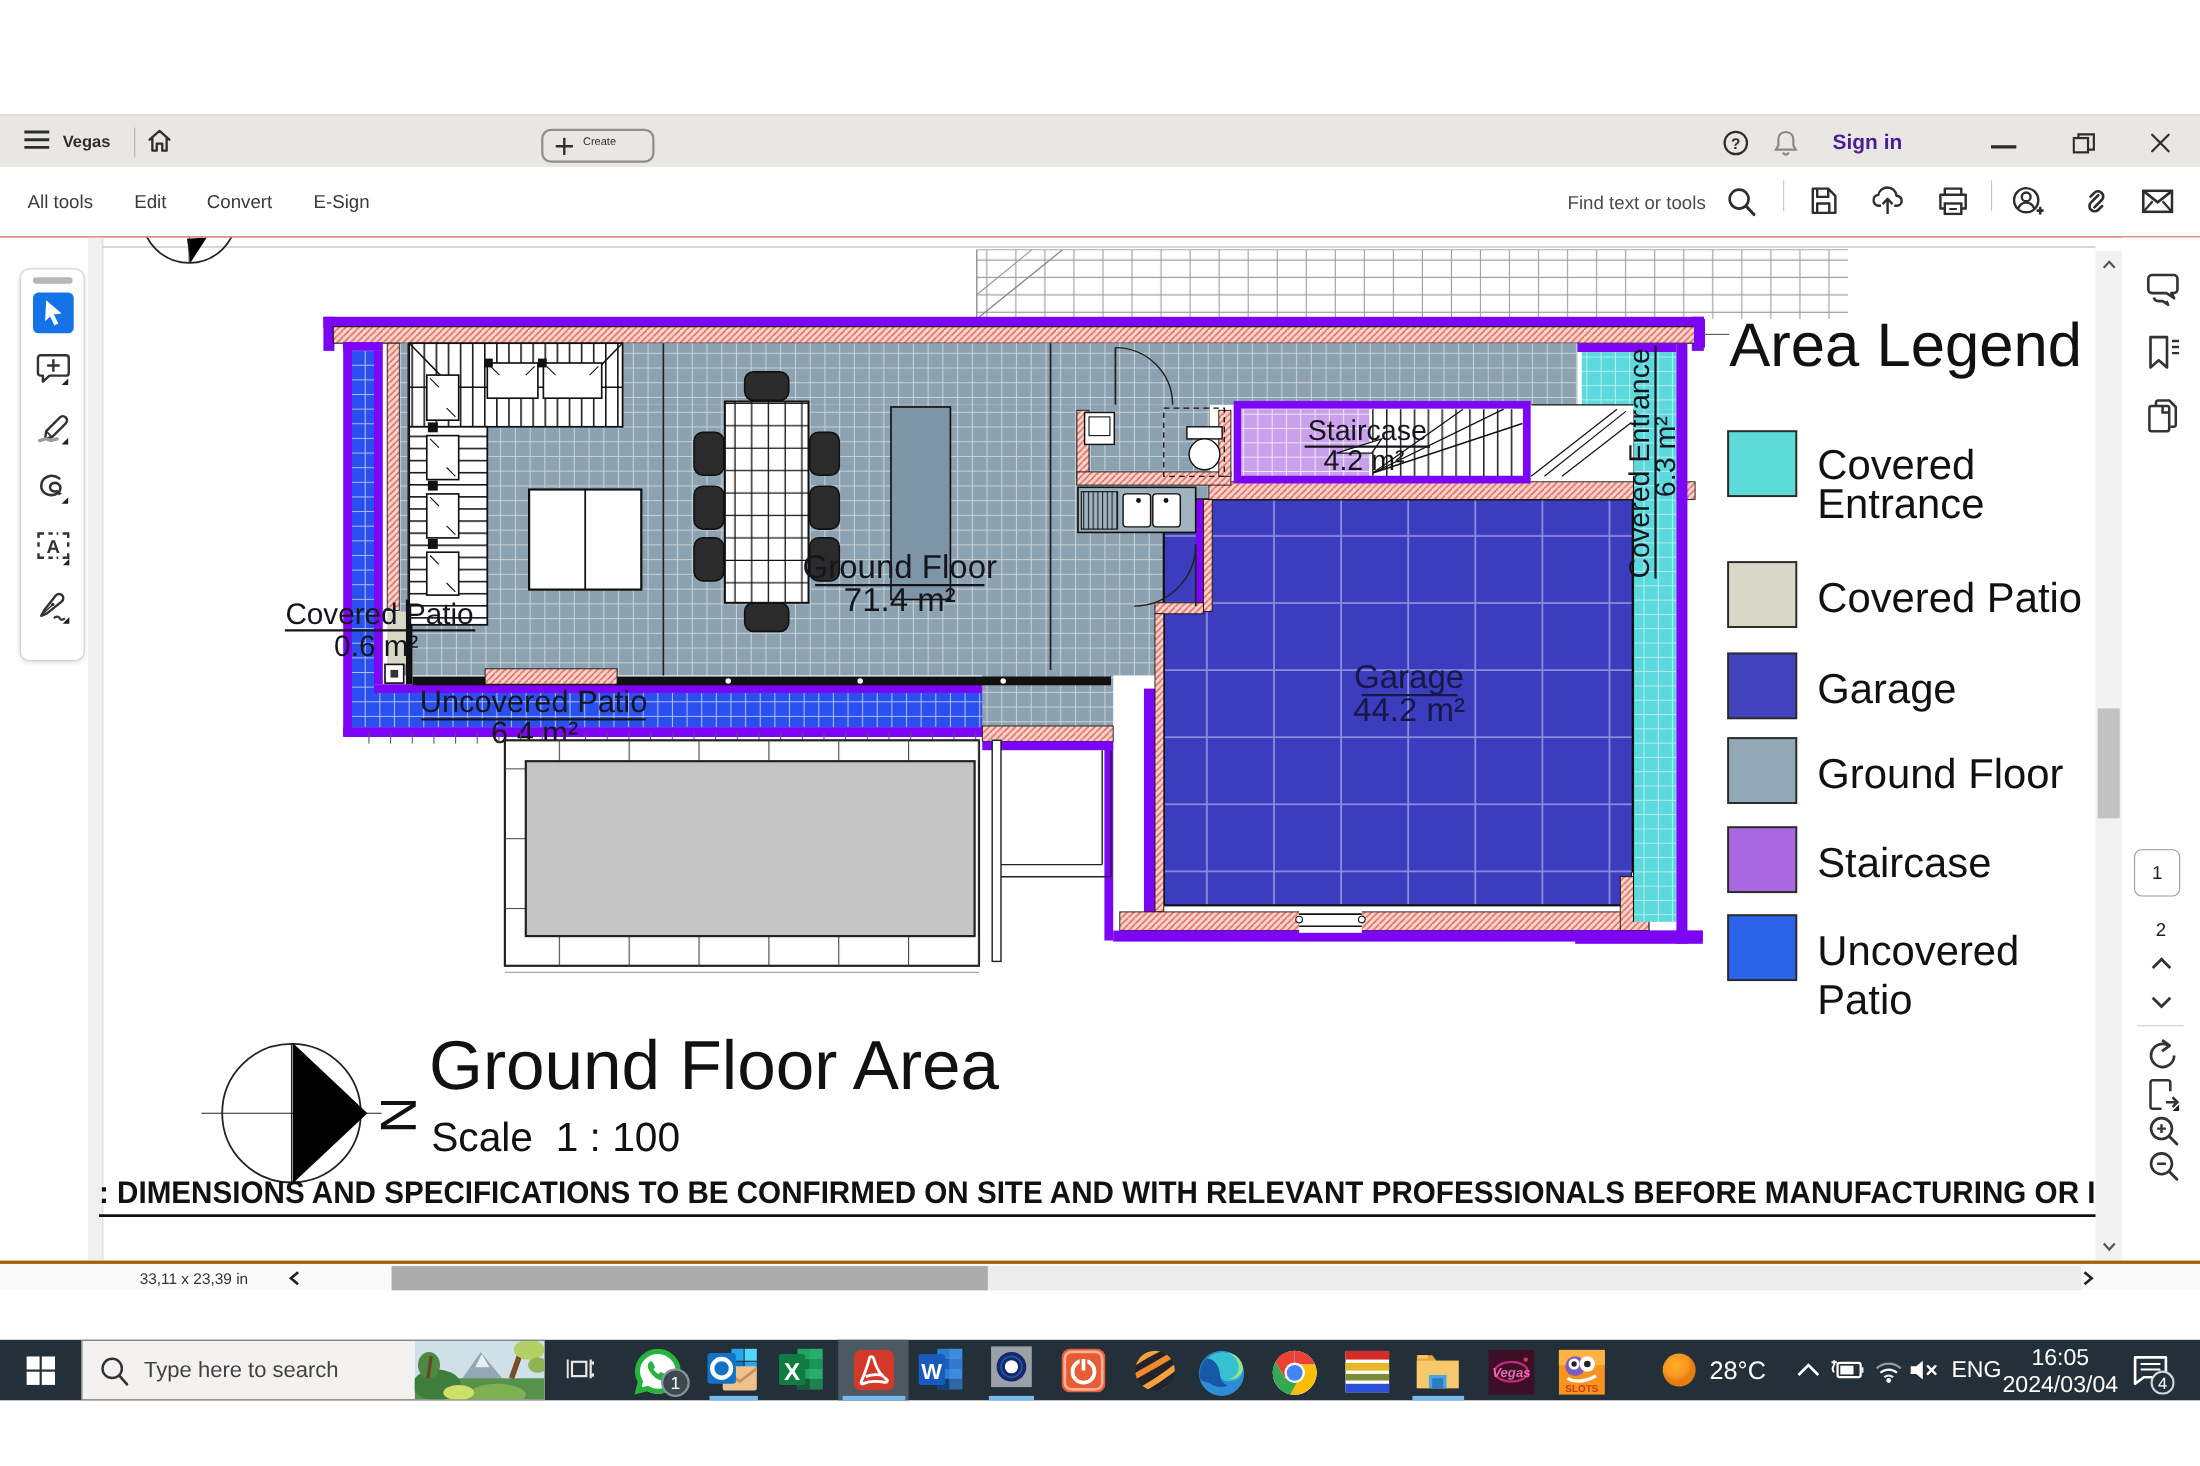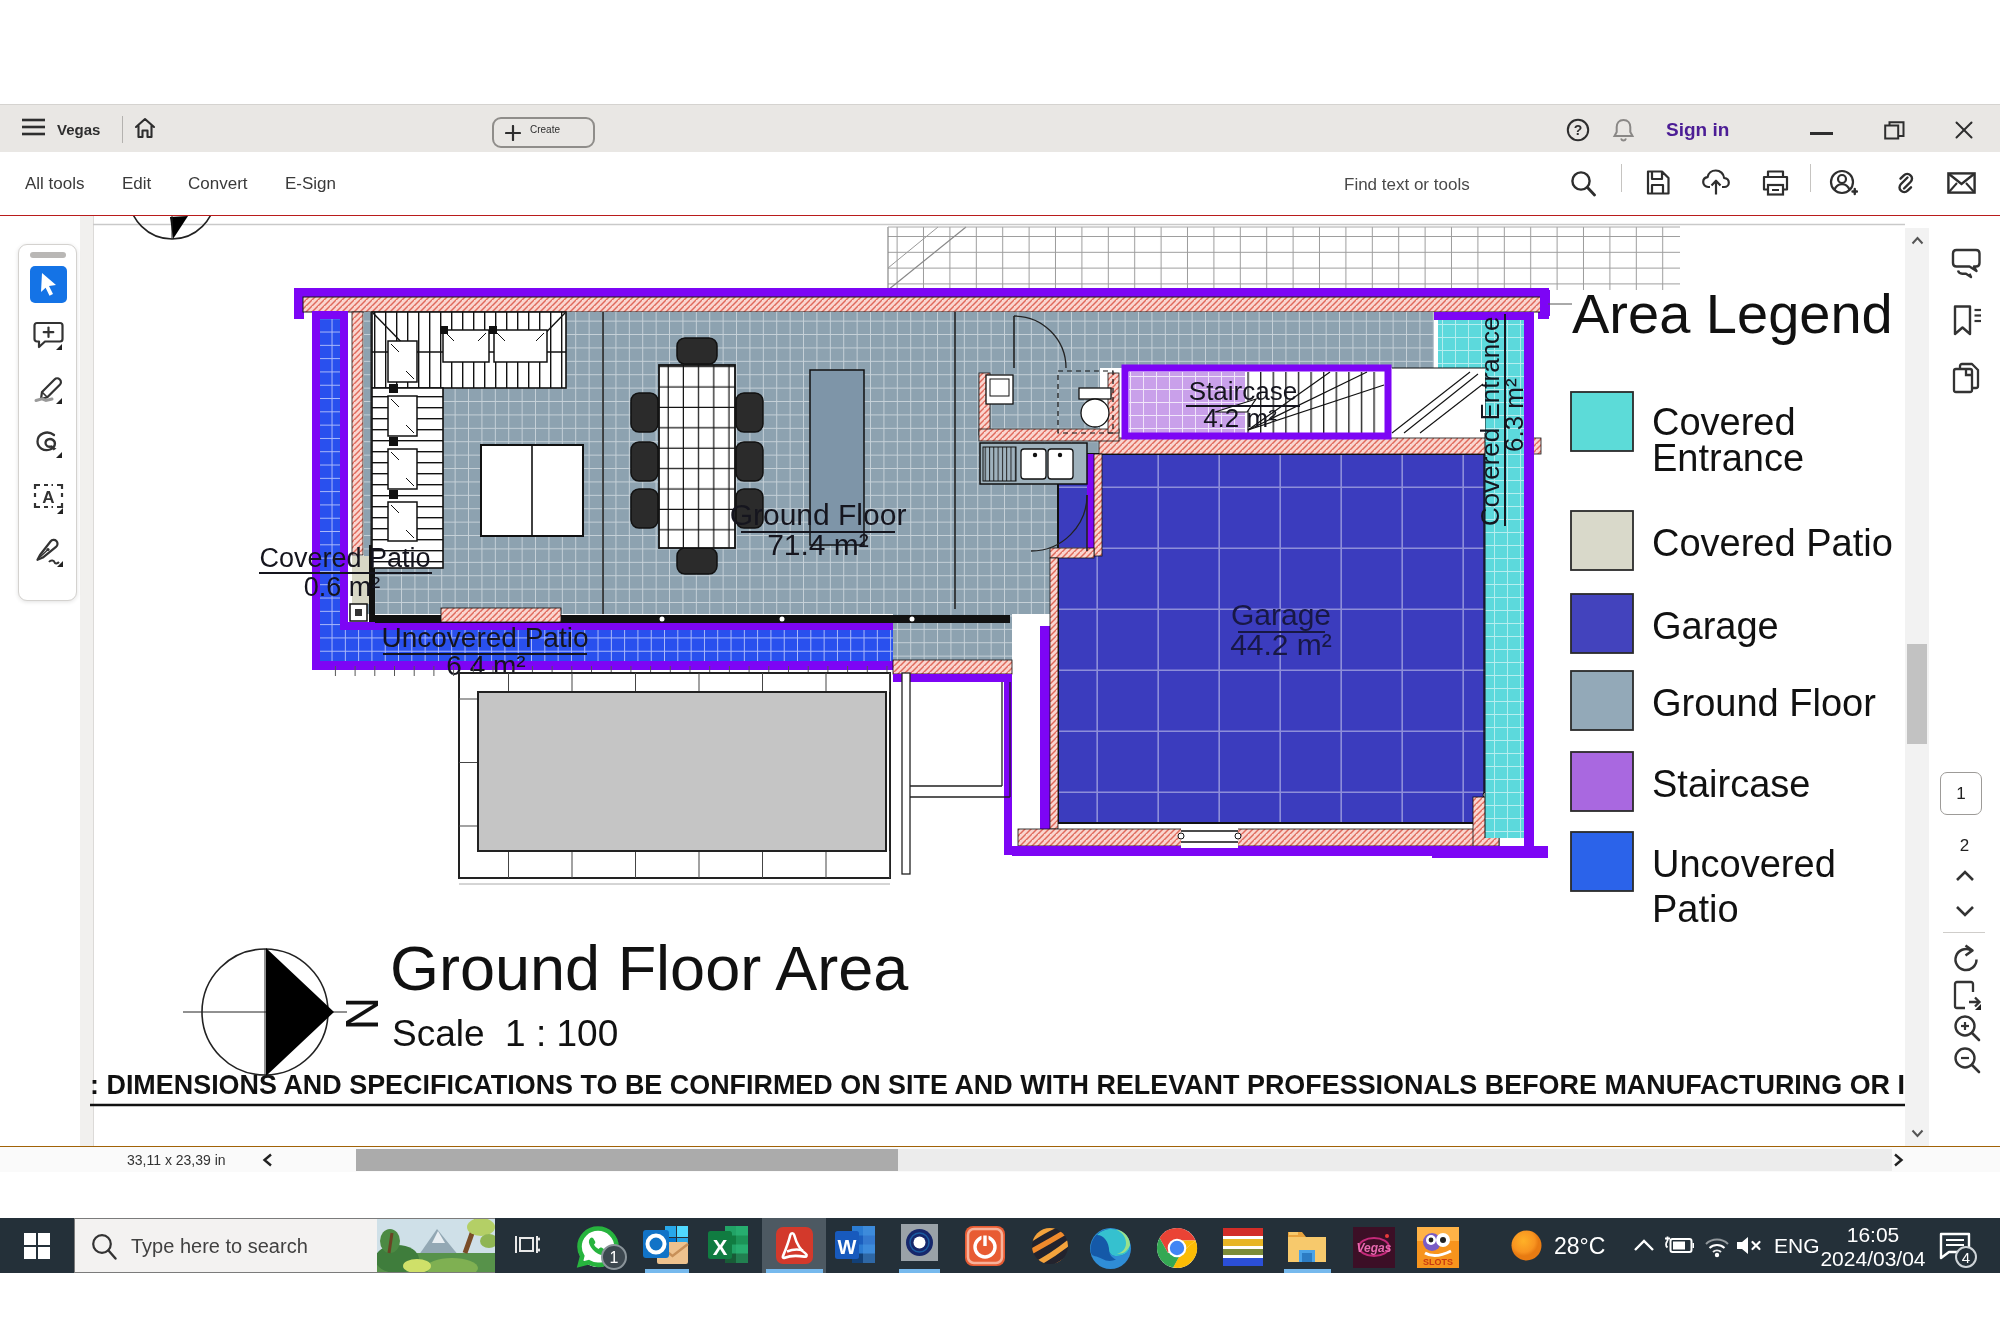--- a/index.html
+++ b/index.html
@@ -12,36 +12,36 @@
   .tb-ic { position:absolute; }
   #menu-label { position:absolute; left:57px; top:16px; font-size:15px; font-weight:700; color:#2e2e2e; }
   #tab-active { position:absolute; left:176px; top:5px; width:307px; height:43px; background:#fff; border-radius:8px 8px 0 0; }
   #tab-title { position:absolute; left:51px; top:12px; font-size:16px; color:#232323; width:215px; white-space:nowrap; overflow:hidden; }
   #create-btn { position:absolute; left:492px; top:12px; width:103px; height:31px; border:2px solid #8f8d8a; border-radius:9px; }
   #create-btn span { position:absolute; left:36px; top:5px; font-size:10px; color:#2e2e2e; }
   #signin { position:absolute; left:1666px; top:14px; font-size:19px; font-weight:700; color:#4c1d95; }
   
   #toolrow { position:absolute; left:0; top:152px; width:2000px; height:64px; background:#ffffff; border-bottom:1px solid #b91c1c; }
   .mtxt { position:absolute; top:22px; font-size:17px; color:#3a3a3a; }
-  #findtxt { position:absolute; left:1344px; top:23px; font-size:17px; color:#4a4a4a; }
+  #findtxt { position:absolute; left:1425px; top:23px; font-size:17px; color:#4a4a4a; }
   .vsep { position:absolute; top:12px; width:1px; height:28px; background:#c6c4c1; }
   
   #docarea { position:absolute; left:0; top:216px; width:2000px; height:930px; background:#fff; }
   
   #lpanel { position:absolute; left:18px; top:28px; width:59px; height:357px; background:#fff; border:1px solid #d4d2cf; border-radius:9px; box-shadow:0 1px 4px rgba(0,0,0,0.12); }
   #lpanel .handle { position:absolute; left:11px; top:7px; width:36px; height:6px; background:#b9b7b5; border-radius:3px; }
   #lpanel .sel { position:absolute; left:11px; top:21px; width:37px; height:37px; background:#1473e6; border-radius:5px; }
   .lic { position:absolute; left:13px; }
   
   #rrail { position:absolute; left:1929px; top:0; width:71px; height:930px; background:#fff; }
   #vsb { position:absolute; left:1905px; top:12px; width:24px; height:918px; background:#f2f2f2; }
   #vsb .thumb { position:absolute; left:2px; top:416px; width:20px; height:100px; background:#c2c2c2; }
   #pagebox { position:absolute; left:11px; top:556px; width:42px; height:43px; border:1px solid #9d9b98; border-radius:7px; background:#fff; font-size:17px; color:#222; text-align:center; line-height:41px; }
   
-  #statusrow { position:absolute; left:0; top:1146px; width:2000px; height:26px; background:#fafafa; border-top:1px solid #a16207;text-decoration:underline; }
+  #statusrow { position:absolute; left:0; top:1146px; width:2000px; height:26px; background:#fafafa; border-top:3px solid #a16207;text-decoration:underline; }
   #statusrow .dim { position:absolute; left:127px; top:5px; font-size:14px; color:#333; }
   #hsb { position:absolute; left:356px; top:2px; width:1536px; height:22px; background:#ececec; }
   #hsb .thumb { position:absolute; left:0; top:0; width:542px; height:22px; background:#ababab; }
   
   #taskbar { position:absolute; left:0; top:1172px; width:2000px; height:55px; background:#243039;margin-top:46px; }
   #searchbox { position:absolute; left:74px; top:0px; width:421px; height:55px; background:#f3f2f1; border:1px solid #7b7b7b; }
   #searchbox .stxt { position:absolute; left:56px; top:16px; font-size:20px; color:#414141; }
   .tray { position:absolute; color:#fff; }
 </style>
 </head>

